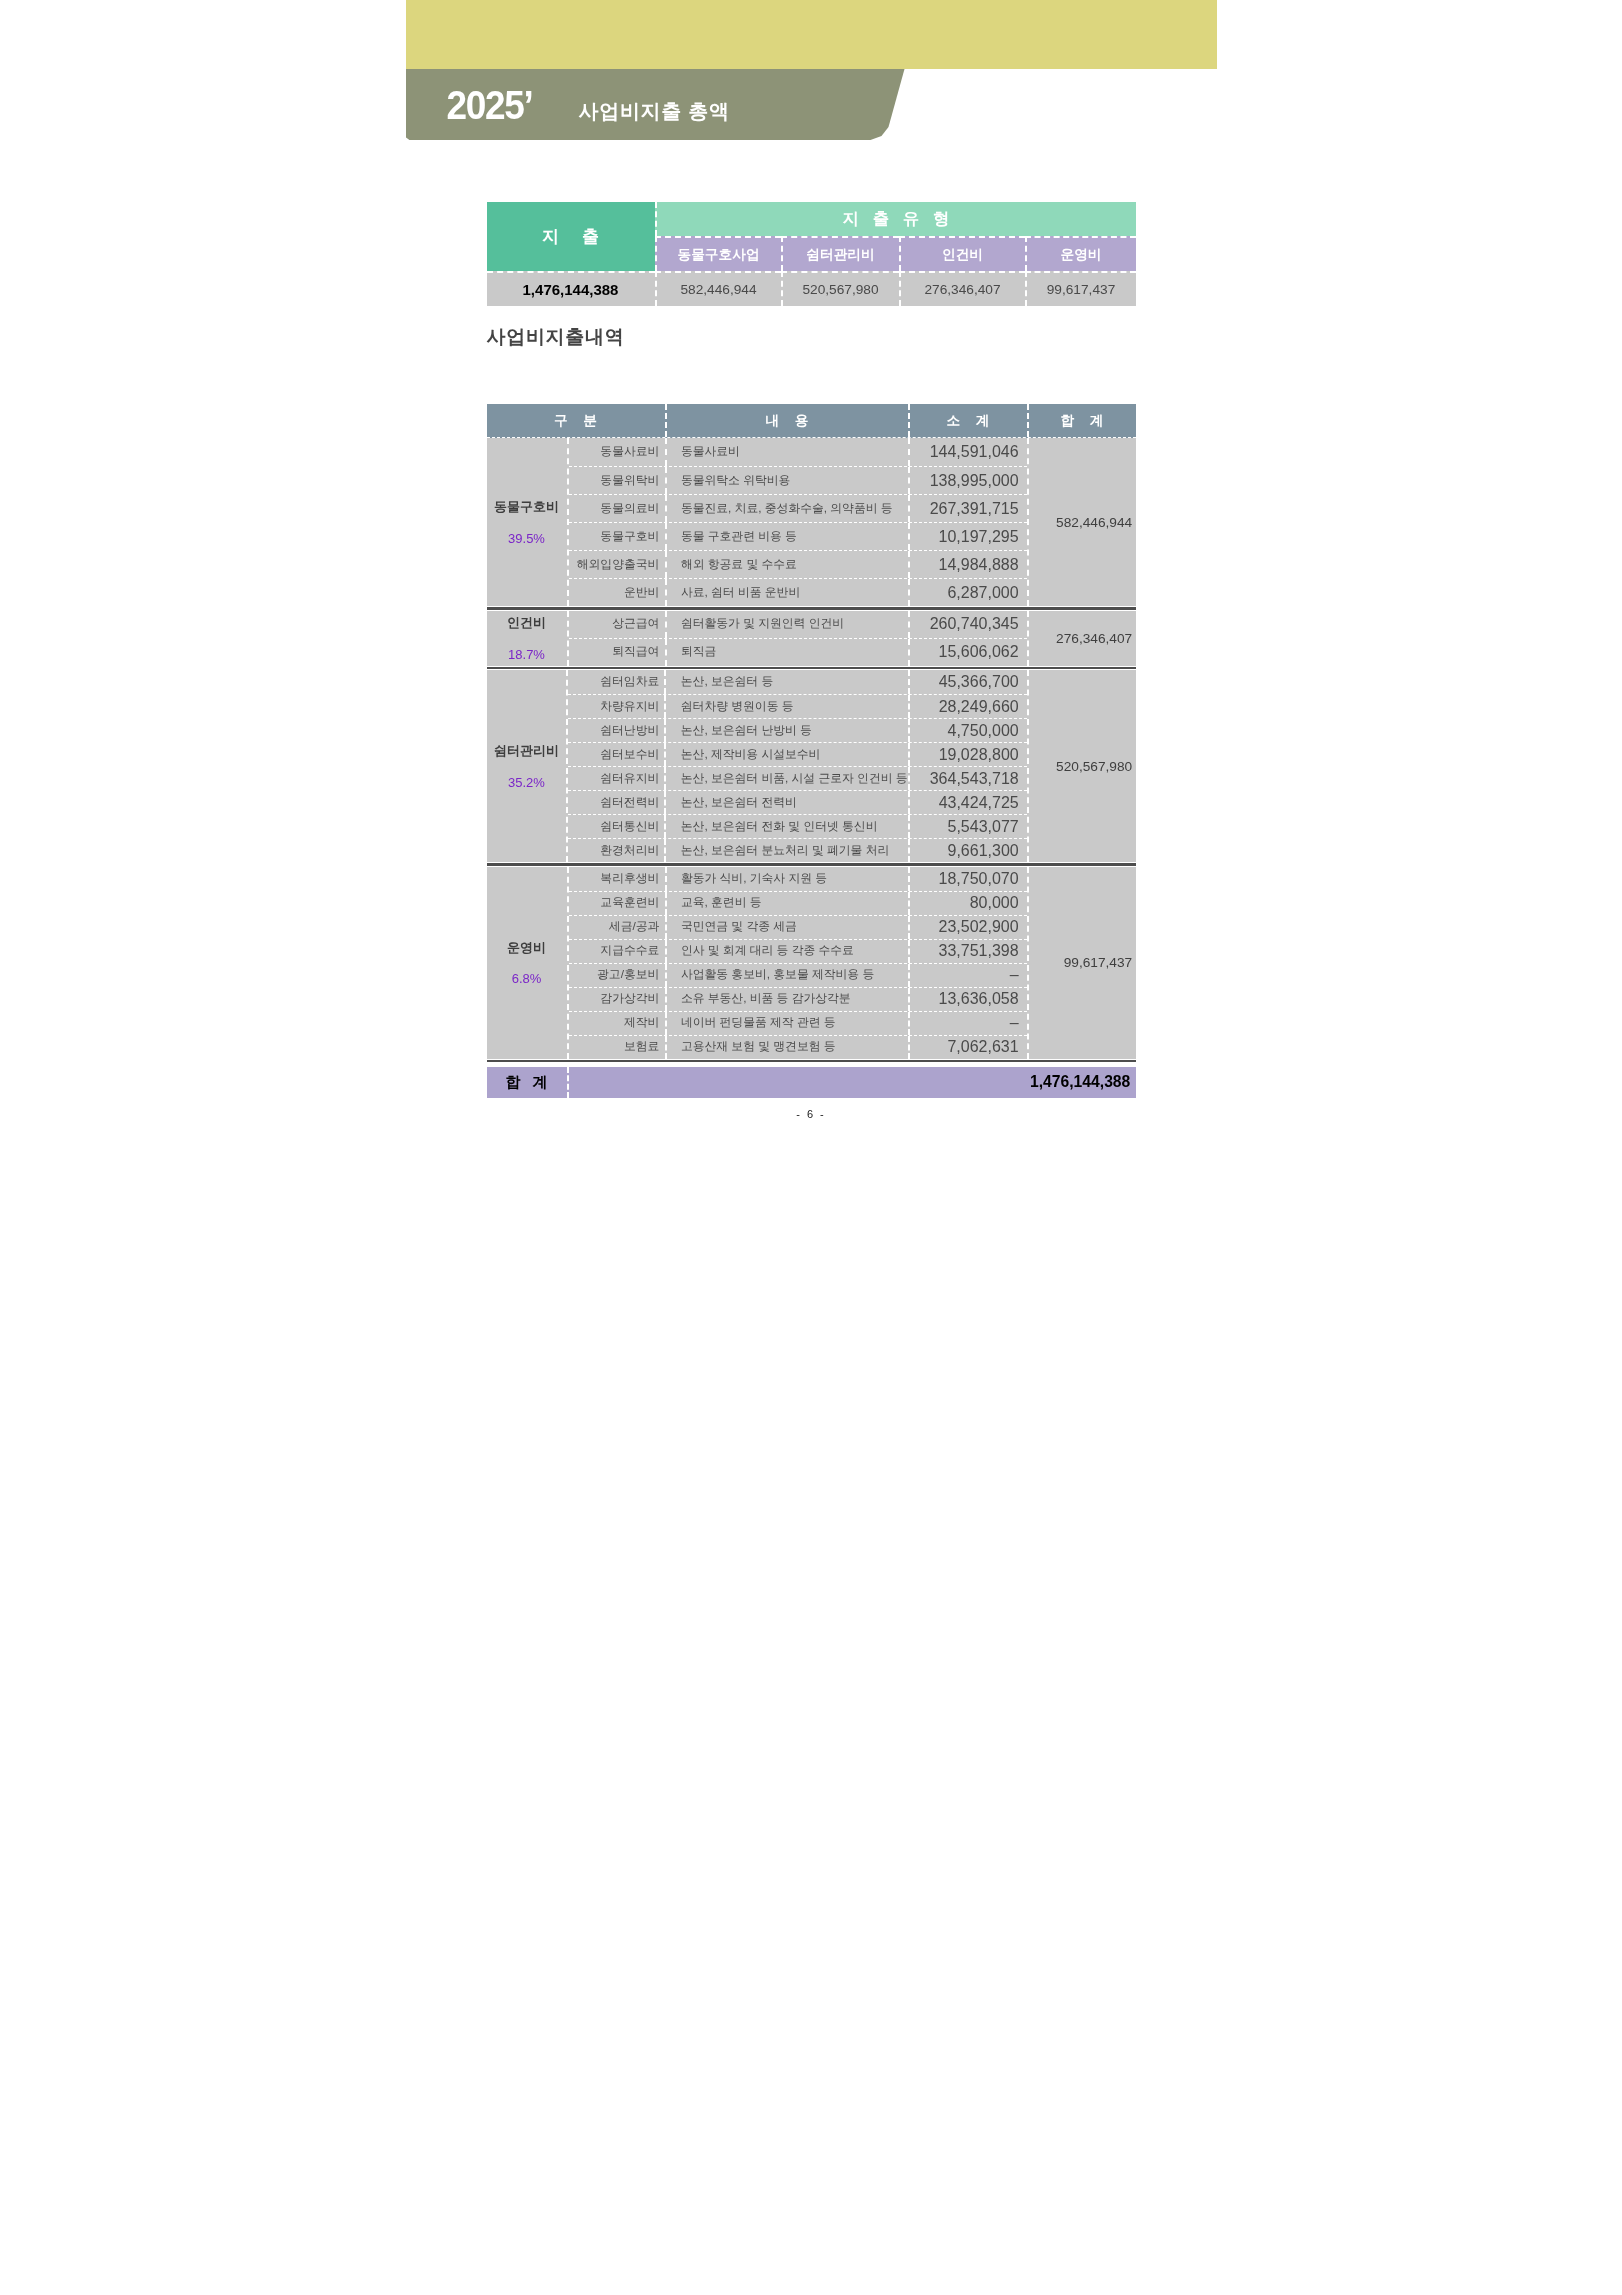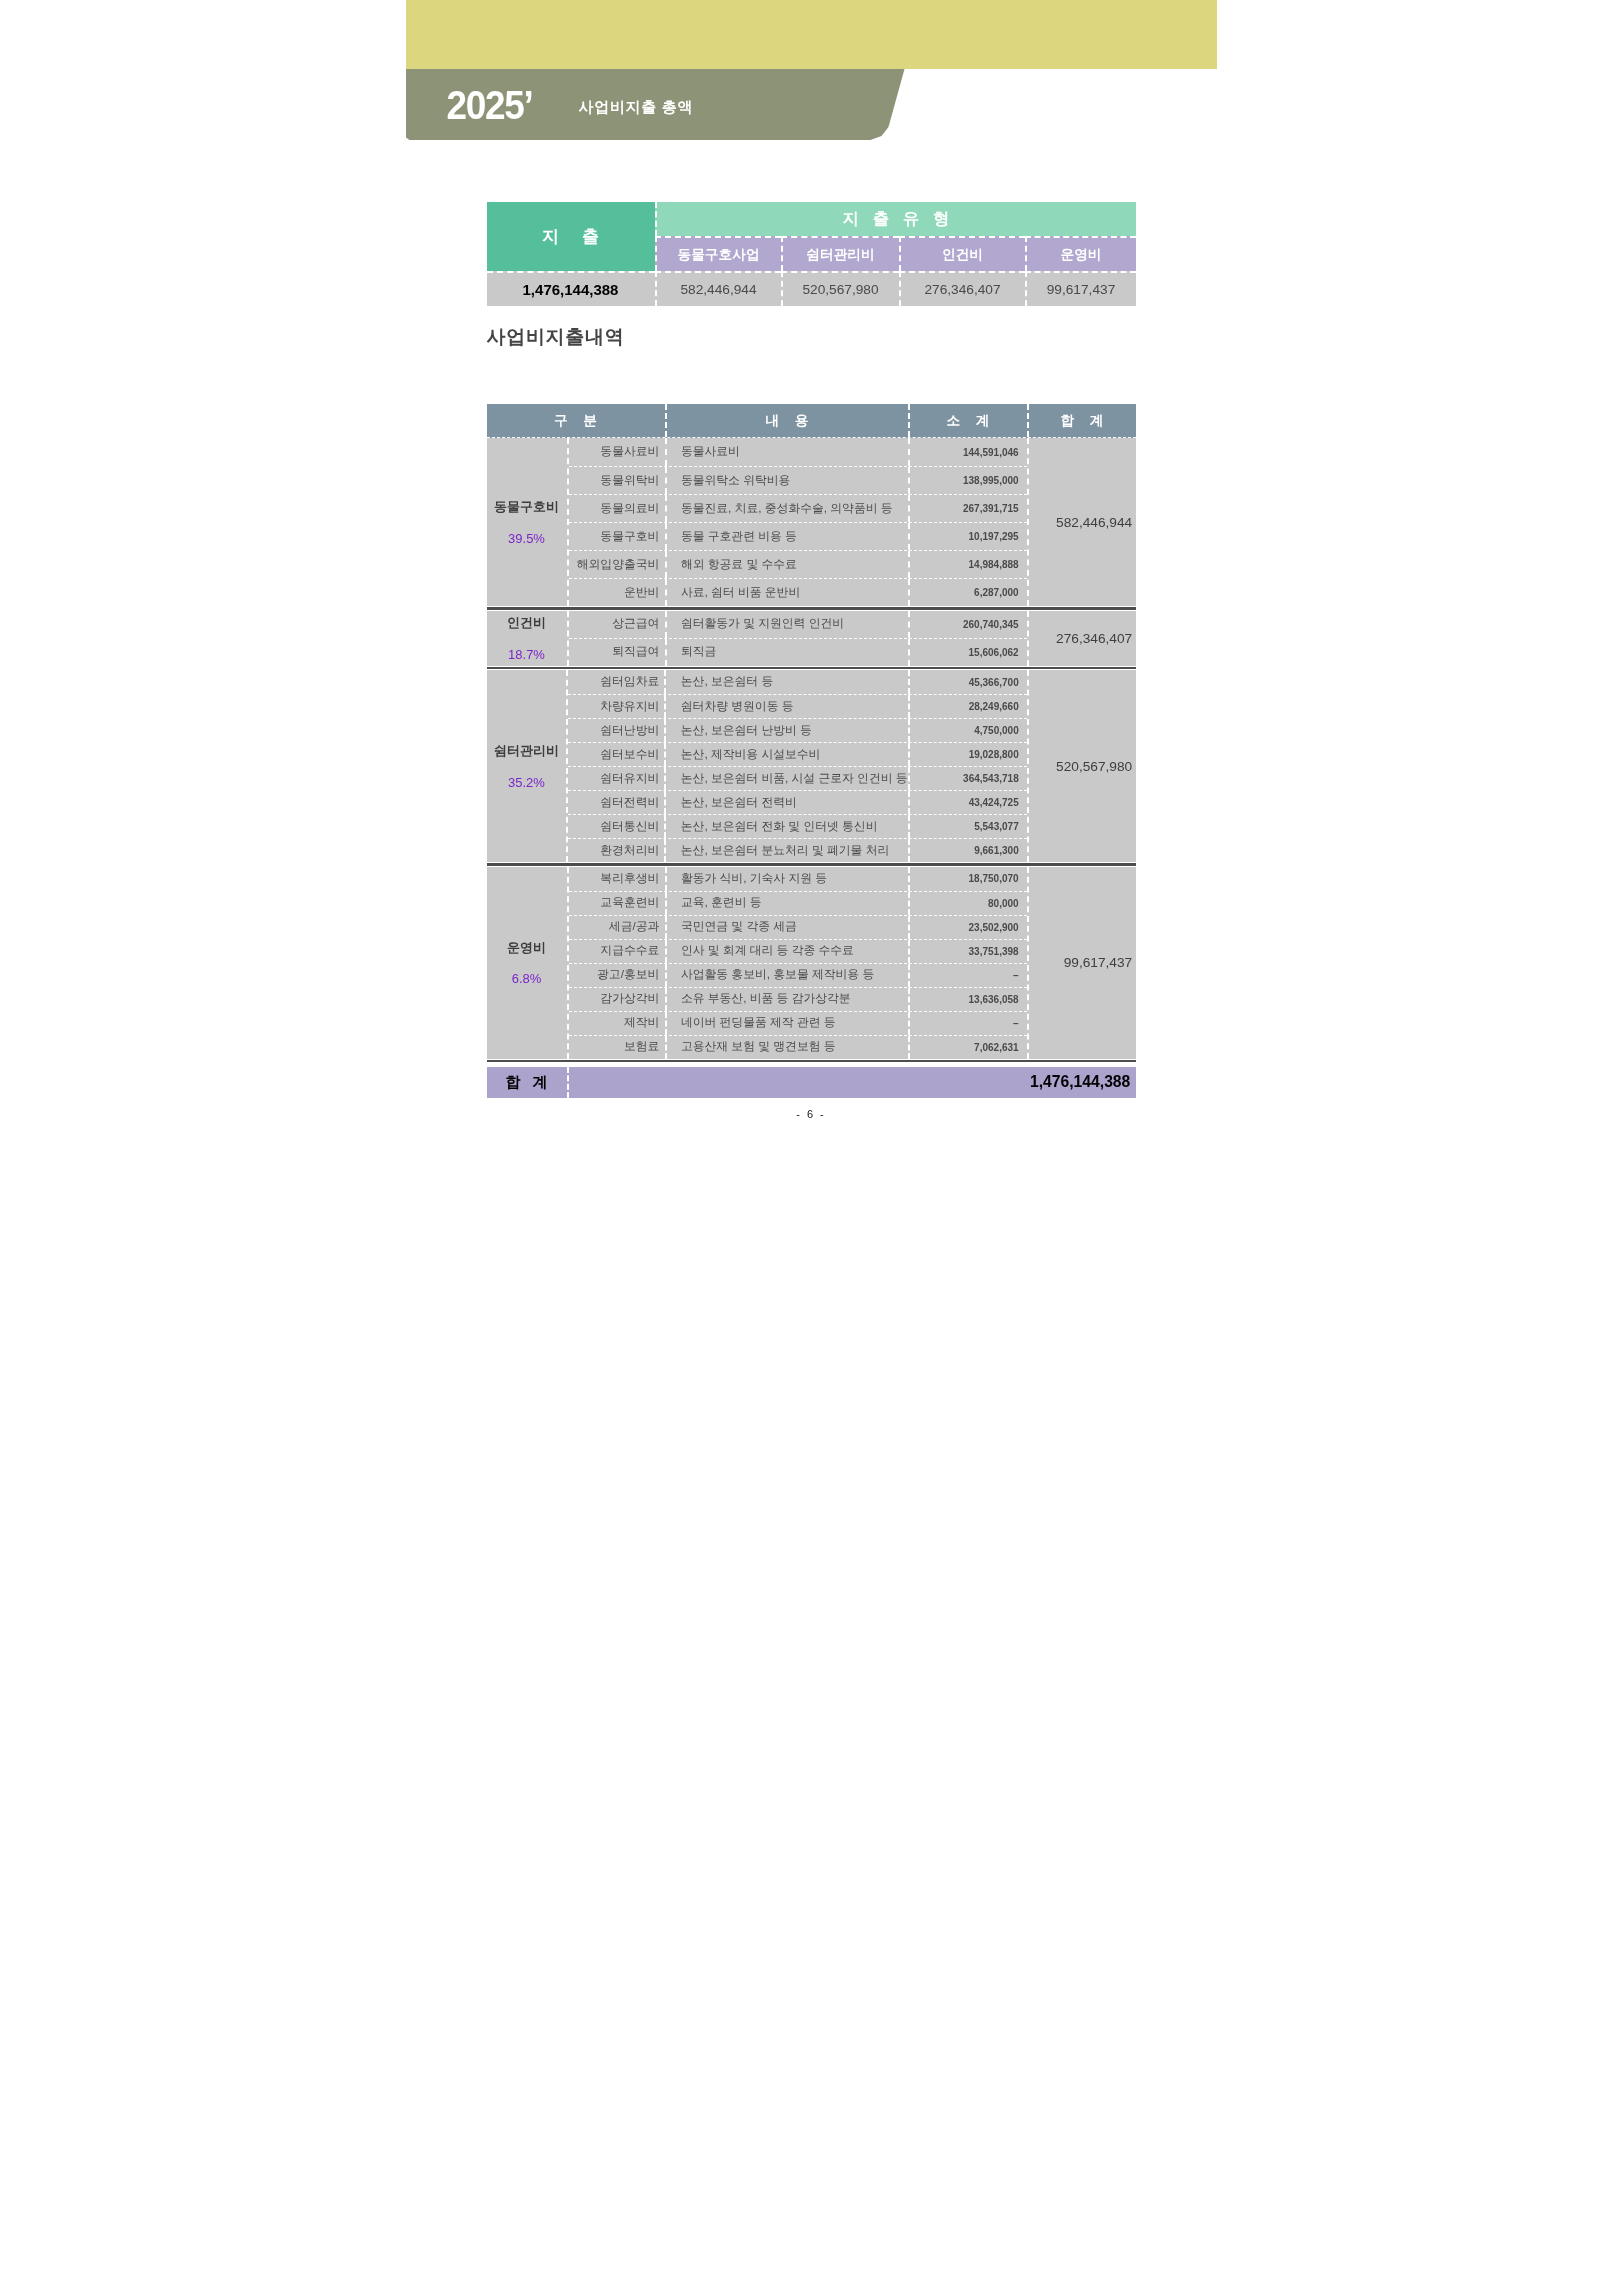--- a/index.html
+++ b/index.html
@@ -7,21 +7,21 @@
   body { font-family:"Liberation Sans","DejaVu Sans",sans-serif; }
   .page { position:relative; width:811px; height:1148px; margin:0 auto; background:#fff; overflow:hidden; }
 
   
   .band-yellow { position:absolute; left:0; top:0; width:100%; height:69px; background:#DCD67E; }
   .band-olive  { position:absolute; left:0; top:69px; width:507px; height:71px; background:#8D9377;
                  clip-path:polygon(0 0,499px 0,483px 58px,476px 67px,465px 71px,3.9px 71px,0 68px); }
   .band-olive .year  { position:absolute; left:41px; top:14.4px; color:#fff; font-weight:bold;
                        font-size:37px; letter-spacing:-1.3px; transform:scaleY(1.08); transform-origin:top; }
   .band-olive .htitle{ position:absolute; left:173px; top:29px; color:#fff; font-weight:bold;
-                       font-size:15px; letter-spacing:0.7px; }
+                       font-size:20px; letter-spacing:0.7px; }
 
   
   .t1 { position:absolute; left:81px; top:202px; width:649px;
         display:grid; grid-template-columns:168px 126px 118px 126px 111px; grid-template-rows:34px 35px 35px; }
   .t1 .c { display:flex; align-items:center; justify-content:center; }
   .c-spend { grid-area:1/1/3/2; background:#55BF9B; color:#fff; font-weight:bold; font-size:17px; word-spacing:18.3px; }
   .c-type  { grid-area:1/2/2/6; background:#8FD9BA; color:#fff; font-weight:bold; font-size:16.4px; word-spacing:9.2px;
              border-left:2px dashed #fff; }
   .t1 .ph  { grid-row:2; background:#B2A7CF; color:#fff; font-weight:bold; font-size:13.7px;
              border-left:2px dashed #fff; border-top:2px dashed #fff; }
@@ -49,21 +49,21 @@
   .gname { font-weight:bold; font-size:13px; color:#3d3d3d; }
   .gpct  { font-weight:normal; font-size:13px; color:#7B26C8; }
   .rows  { flex:1; display:flex; flex-direction:column; }
   .row   { display:flex; height:var(--rh); }
   .row + .row { border-top:1.3px dashed #fff; }
   .cell-item { width:96px; display:flex; align-items:center; justify-content:flex-end; padding-right:5.2px;
                font-size:11.8px; color:#4a4a4a; white-space:nowrap; }
   .cell-desc { flex:1; display:flex; align-items:center; padding-left:14.4px; border-left:2px dashed #fff;
                font-size:11.8px; color:#4a4a4a; white-space:nowrap; overflow:hidden; }
   .cell-amt  { width:119px; display:flex; align-items:center; justify-content:flex-end; padding-right:7.9px;
-               border-left:2px dashed #fff; font-size:10px; color:#4a4a4a;font-weight:bold; }
+               border-left:2px dashed #fff; font-size:16px; color:#4a4a4a; }
   .gtotal-cell { width:109px; display:flex; align-items:center; justify-content:flex-end; padding-right:3.3px;
                  border-left:2px dashed #fff; font-size:13.7px; color:#3f3f3f; }
 
   .gsep { height:4.6px; background:#4d4d4d; border-top:1.3px solid #fff; border-bottom:0.7px solid #fff; }
   .gap5 { height:3.3px; background:#fff; }
 
   .grand-row { display:flex; height:31px; background:#ACA3CD; align-items:stretch; }
   .grand-label { width:82px; display:flex; align-items:center; justify-content:center; font-weight:bold;
                  color:#000; font-size:15px; word-spacing:7.9px; border-right:2px dashed #fff; }
   .grand-val { flex:1; display:flex; align-items:center; justify-content:flex-end; padding-right:5.2px;

